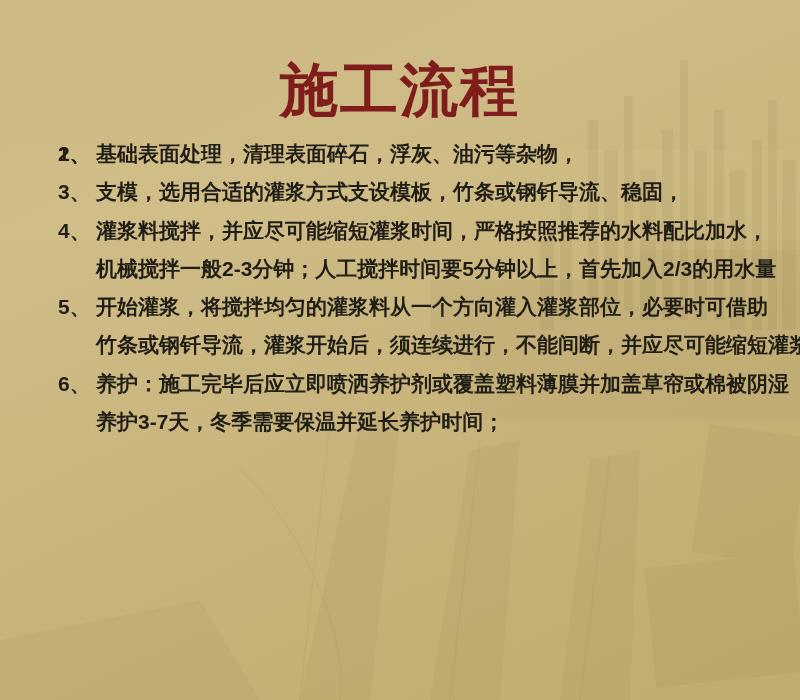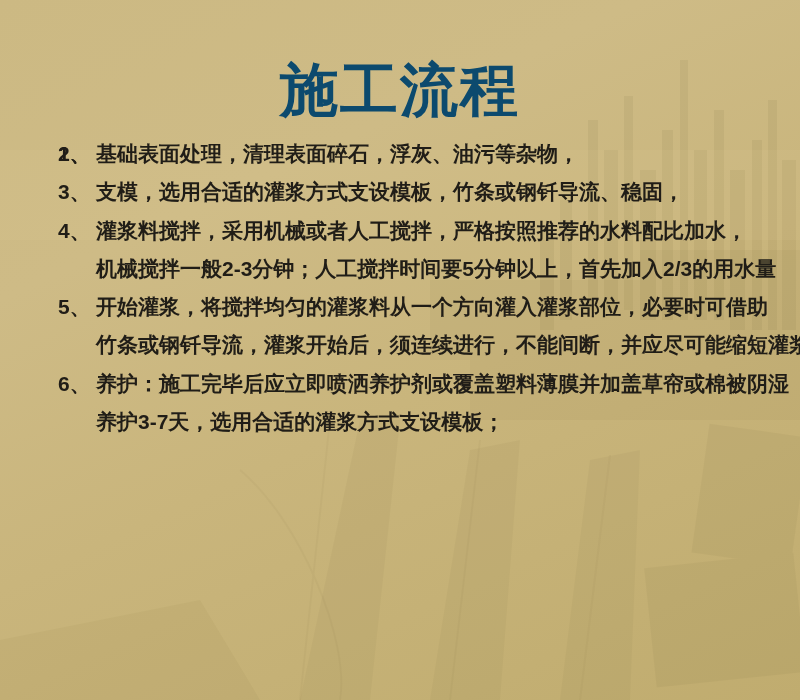--- a/index.html
+++ b/index.html
@@ -19,21 +19,21 @@
     pointer-events: none;
   }
   .title {
     position: absolute;
     top: 52px; left: 0;
     width: 100%;
     text-align: center;
     font-size: 58px;
     font-weight: bold;
     letter-spacing: 2px;
-    color: #0c4a6e;
+    color: #7f1d1d;
   }
   .steps {
     position: absolute;
     left: 58px; top: 135px;
     width: 710px;
   }
   .line {
     position: relative;
     padding-left: 38px;
     line-height: 38.3px;
@@ -109,35 +109,35 @@
     <div class="line">
     <span class="num">2、</span>
     <span class="txt">基础表面处理，清理表面碎石，浮灰、油污等杂物，</span>
   </div>
     <div class="line">
     <span class="num">3、</span>
     <span class="txt">支模，选用合适的灌浆方式支设模板，竹条或钢钎导流、稳固，</span>
   </div>
     <div class="line">
     <span class="num">4、</span>
-    <span class="txt">灌浆料搅拌，采用机械或者人工搅拌，严格按照推荐的水料配比加水，</span>
+    <span class="txt">灌浆料搅拌，并应尽可能缩短灌浆时间，严格按照推荐的水料配比加水，</span>
   </div>
     <div class="line">
     <span class="num"></span>
     <span class="txt">机械搅拌一般2-3分钟；人工搅拌时间要5分钟以上，首先加入2/3的用水量</span>
   </div>
     <div class="line">
     <span class="num">5、</span>
     <span class="txt">开始灌浆，将搅拌均匀的灌浆料从一个方向灌入灌浆部位，必要时可借助</span>
   </div>
     <div class="line">
     <span class="num"></span>
     <span class="txt">竹条或钢钎导流，灌浆开始后，须连续进行，不能间断，并应尽可能缩短灌浆时间；</span>
   </div>
     <div class="line">
     <span class="num">6、</span>
     <span class="txt">养护：施工完毕后应立即喷洒养护剂或覆盖塑料薄膜并加盖草帘或棉被阴湿</span>
   </div>
     <div class="line">
     <span class="num"></span>
-    <span class="txt">养护3-7天，选用合适的灌浆方式支设模板；</span>
+    <span class="txt">养护3-7天，冬季需要保温并延长养护时间；</span>
   </div>
   </div>
 
 </body></html>

